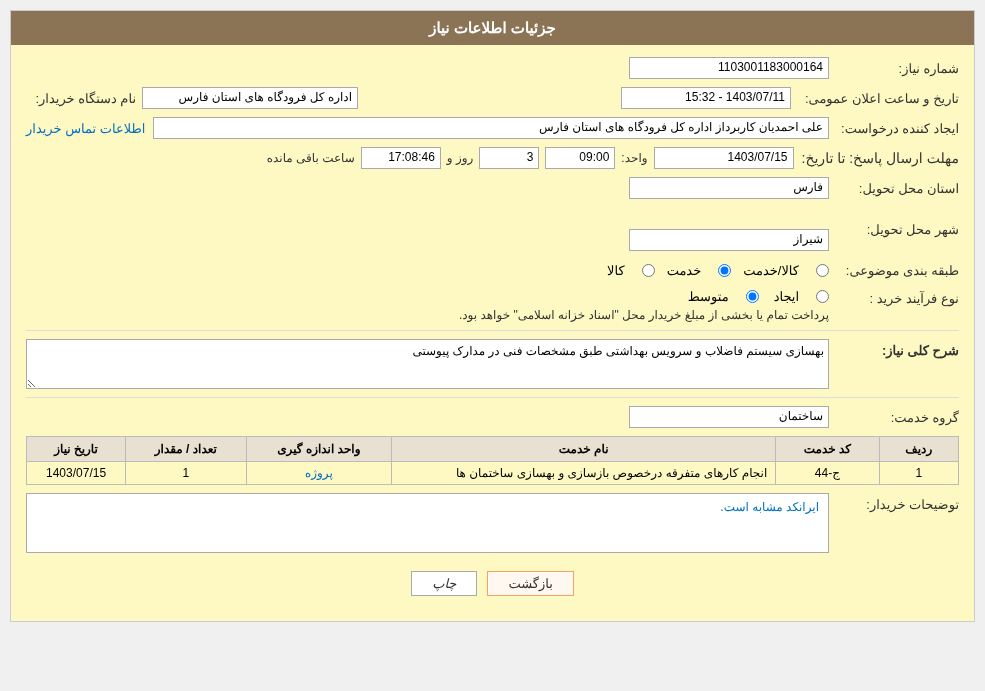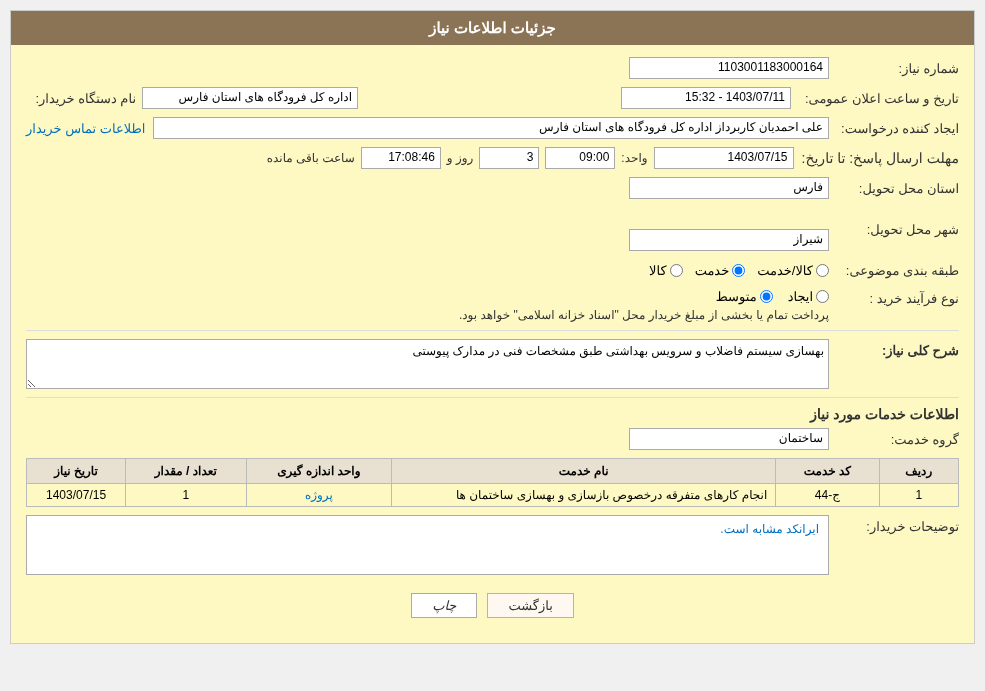--- a/index.html
+++ b/index.html
@@ -108,21 +108,21 @@
       color: #333;
     }
     .radio-group {
       display: flex;
       align-items: center;
       gap: 12px;
     }
     .radio-item {
       display: flex;
       align-items: center;
-      gap: 3px;
+      gap: 17px;
       justify-content: flex-end;
     }
     .purchase-type-row {
       display: flex;
       align-items: flex-start;
       margin-bottom: 6px;
     }
     .purchase-type-label {
       min-width: 130px;
       text-align: right;
@@ -367,21 +367,20 @@
 
       <div class="info-row" style="align-items:flex-start;">
         <div class="label-cell" style="padding-top:4px; font-weight:bold;">شرح کلی نیاز:</div>
         <div class="value-cell">
           <textarea class="description-box" readonly="" style="">بهسازی سیستم فاضلاب و سرویس بهداشتی طبق مشخصات فنی در مدارک پیوستی</textarea>
         </div>
       </div>
 
       <hr class="section-separator">
 
-      <div class="section-title">اطلاعات خدمات مورد نیاز</div>
 
       <div class="group-row">
         <div class="group-label">گروه خدمت:</div>
         <div class="group-value">
           <div class="input-box" style="width:200px;">ساختمان</div>
         </div>
       </div>
 
       <div class="services-section">
         <table class="services-table">

